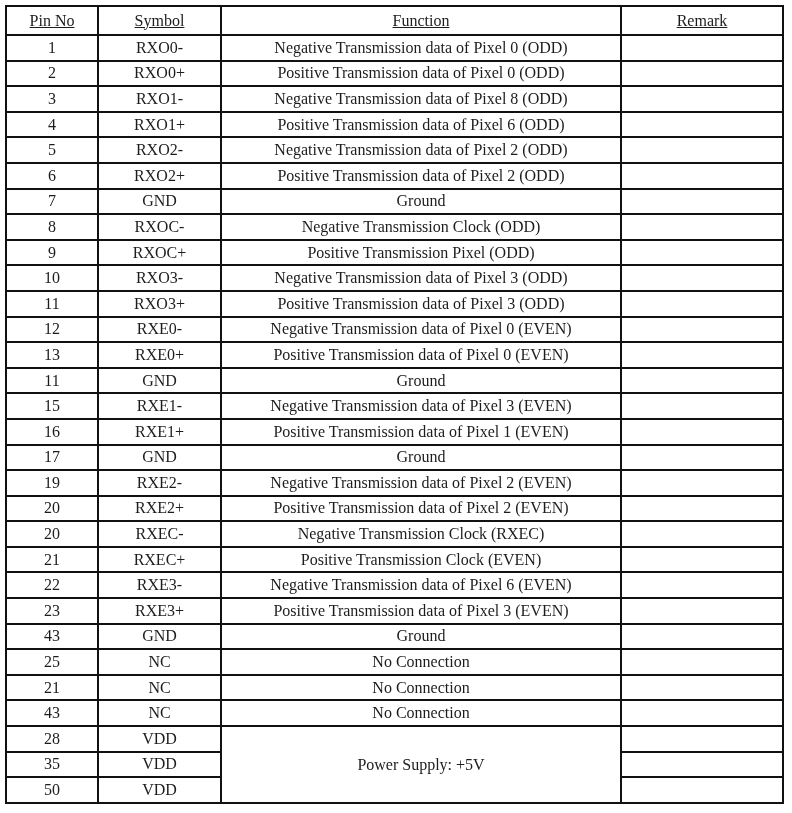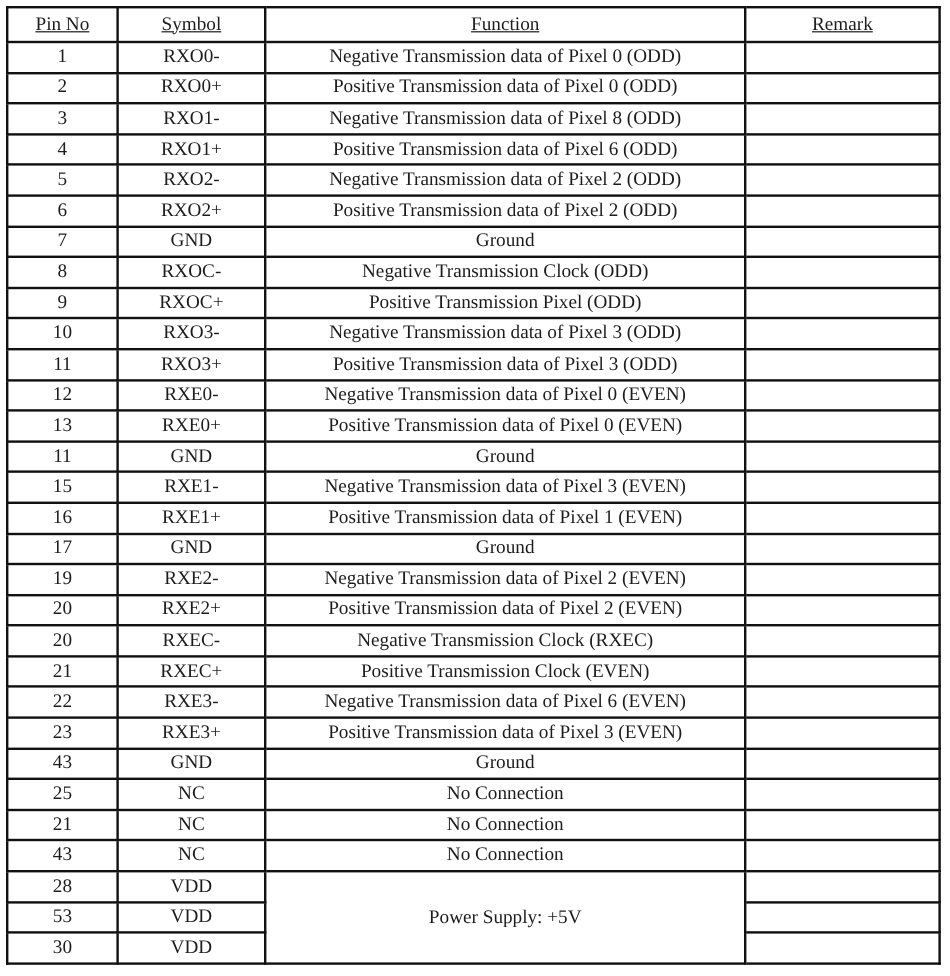--- a/index.html
+++ b/index.html
@@ -220,23 +220,23 @@
         <td>No Connection</td>
         <td></td>
       </tr>
       <tr>
         <td>28</td>
         <td>VDD</td>
         <td rowspan="3">Power Supply: +5V</td>
         <td></td>
       </tr>
       <tr>
-        <td>53</td>
+        <td>35</td>
         <td>VDD</td>
         <td></td>
       </tr>
       <tr>
-        <td>30</td>
+        <td>50</td>
         <td>VDD</td>
         <td></td>
       </tr>
     </tbody>
 </table>
 
 </body></html>

